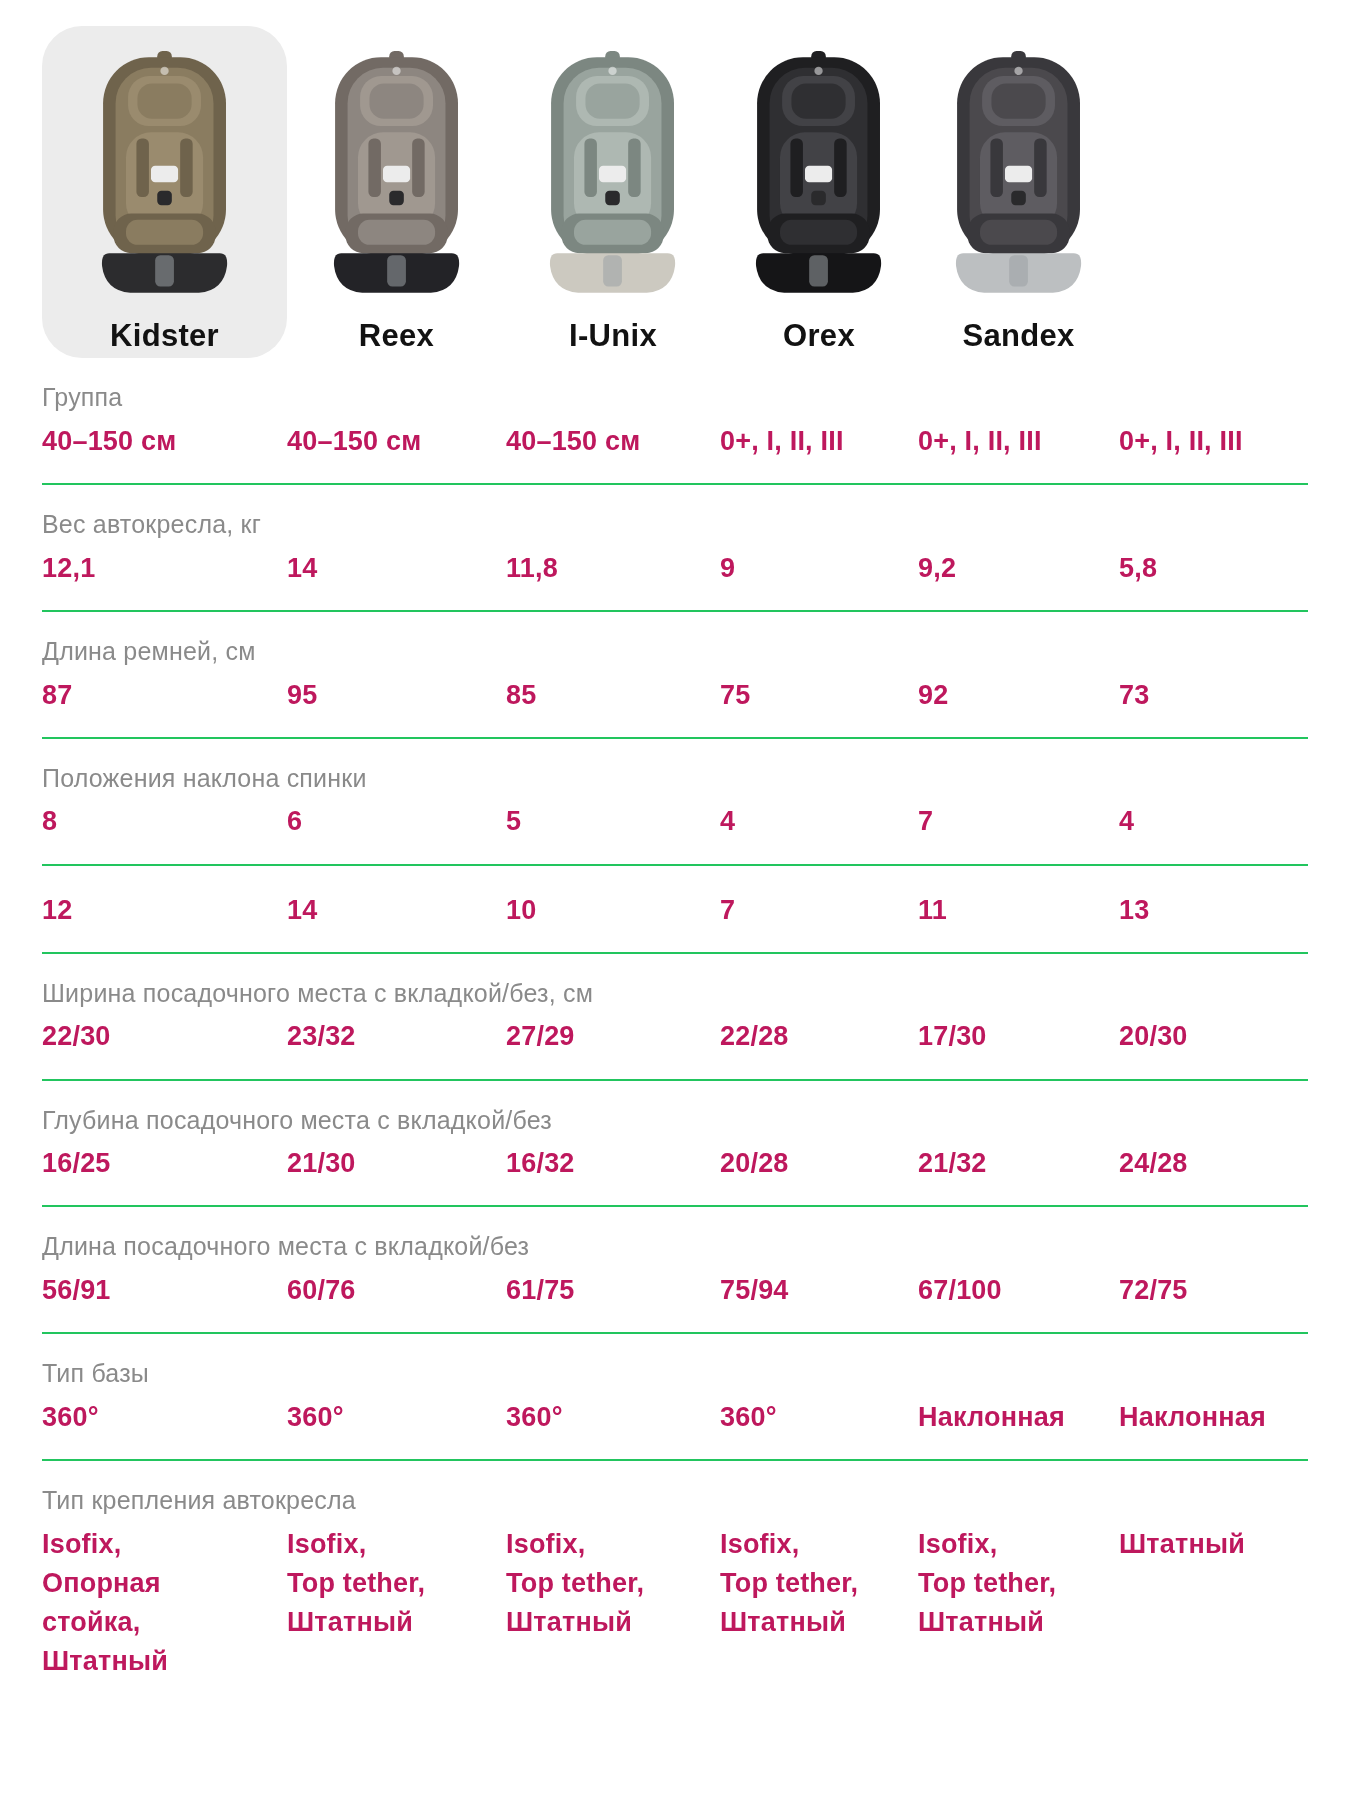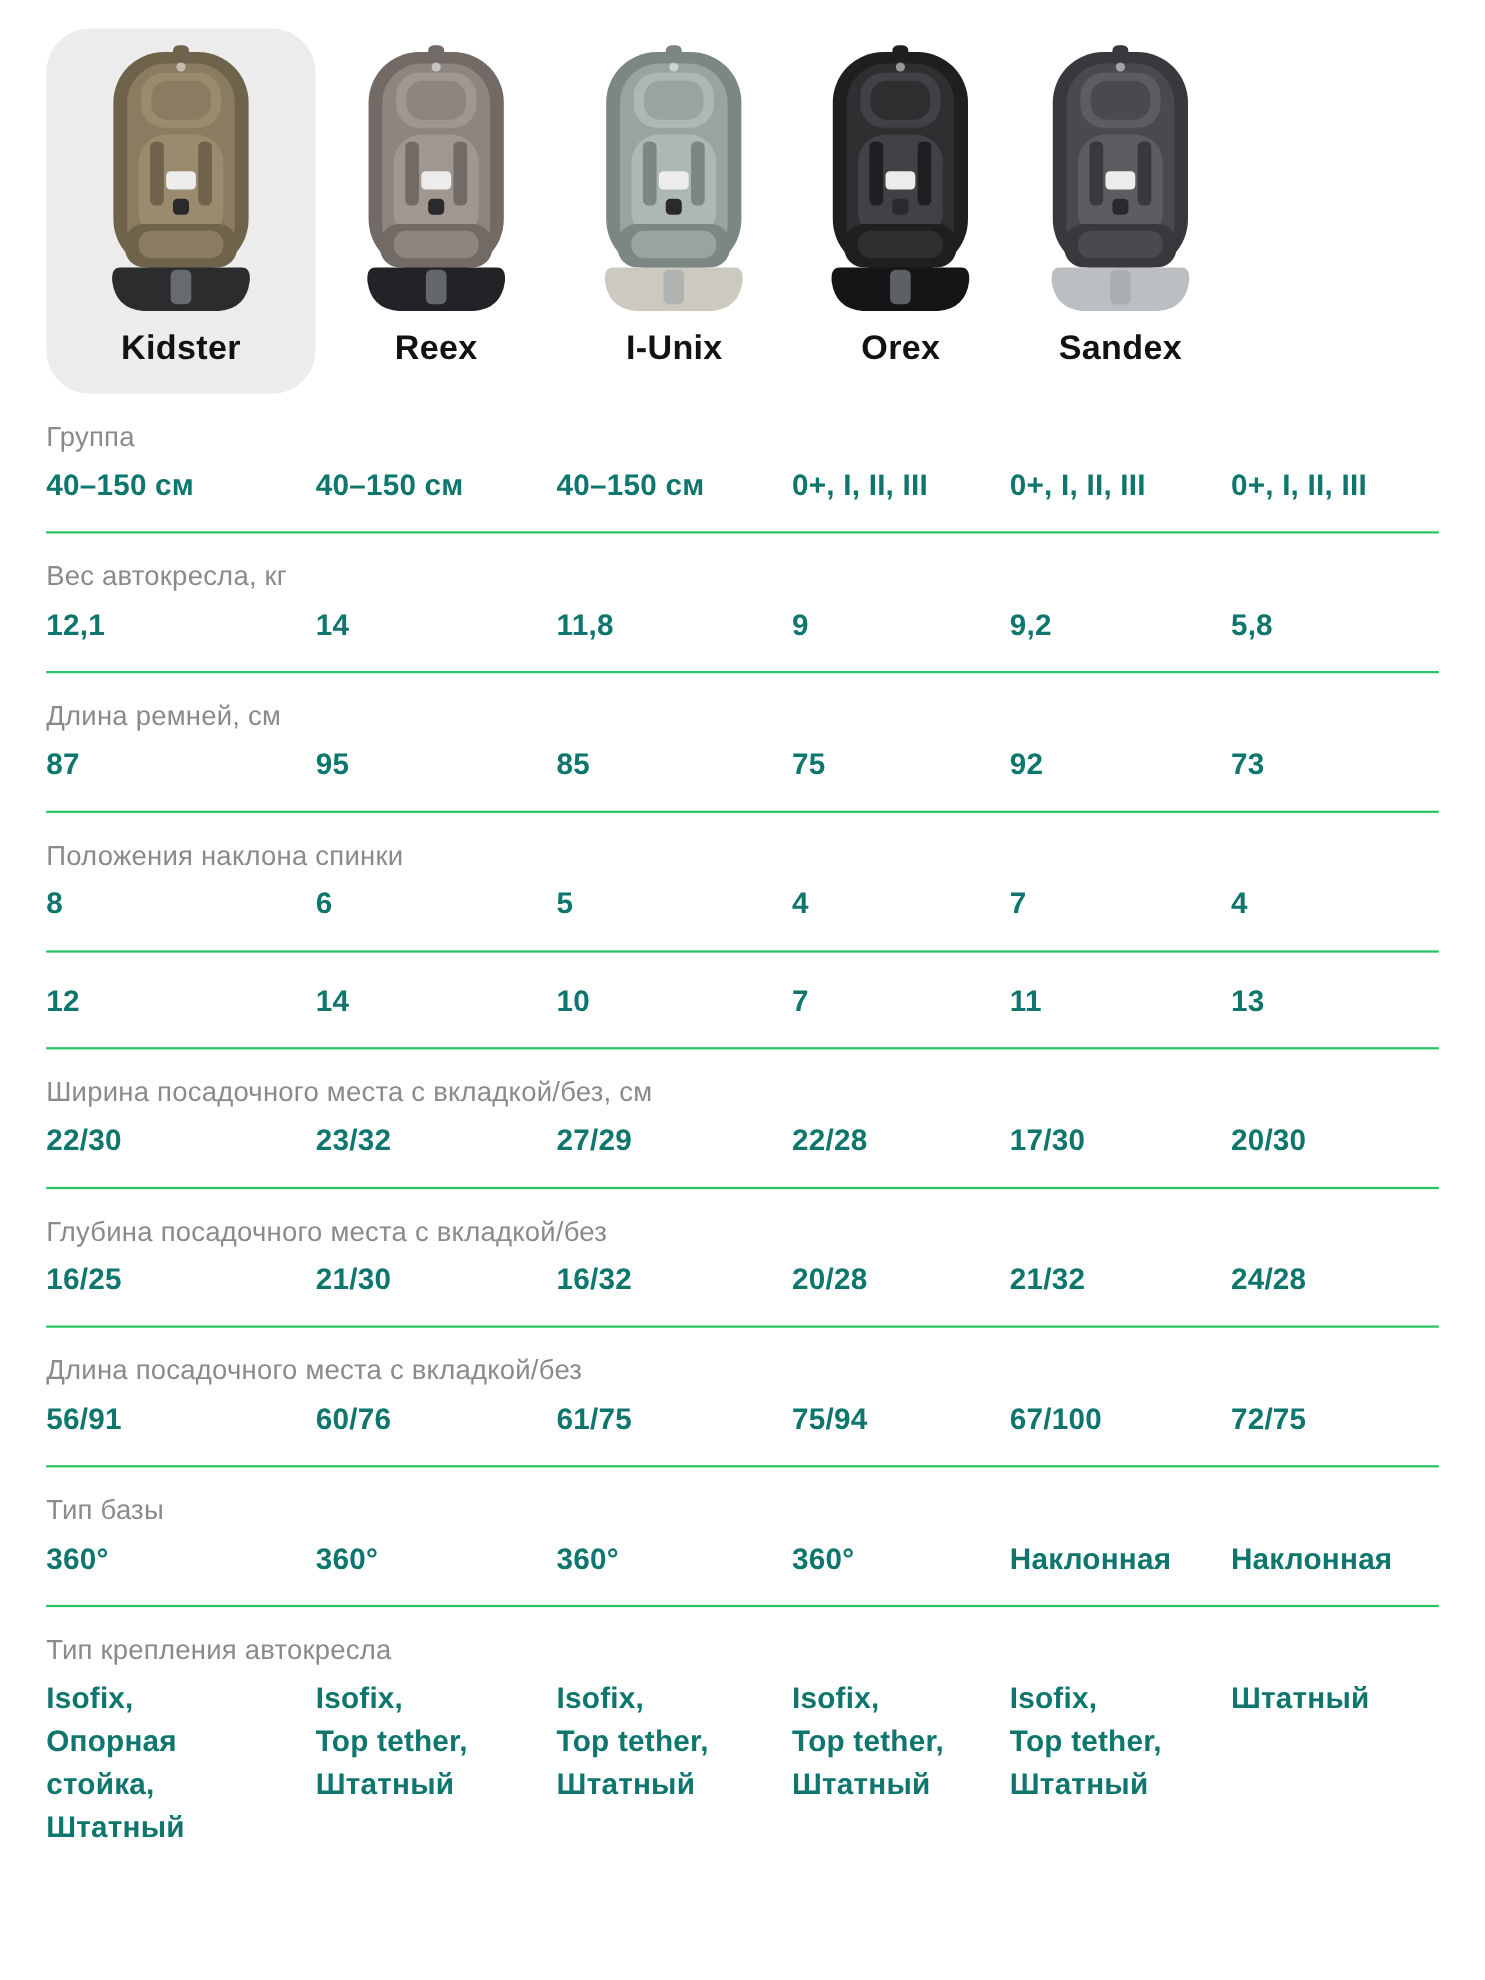--- a/index.html
+++ b/index.html
@@ -9,39 +9,39 @@
     color:#1b1b1b;overflow:hidden;
   }
   .wrap{padding:0 42px;}
   .grid6{display:grid;grid-template-columns:245px 219px 214px 198px 201px 1fr;}
 
   
   .header{margin-top:26px;height:332px;}
   .product-cell{
     border-radius:40px;
     display:flex;flex-direction:column;align-items:center;justify-content:flex-end;
-    padding-bottom:24px;cursor:pointer;
+    padding-bottom:4px;cursor:pointer;
   }
   .product-cell.selected{background:#ececec;}
   .seat-img{flex:1;display:flex;align-items:center;justify-content:center;width:100%;padding-top:12px;}
   .seat-img svg{height:250px;width:auto;display:block;}
   .product-name{
     font-size:31px;font-weight:700;color:#121212;letter-spacing:.3px;
     line-height:1.2;margin-top:6px;
   }
 
   
   .spec-row{border-bottom:2px solid #22c55e;padding:25px 0 22px;}
   .spec-row.last{border-bottom:none;}
   .spec-label{
     font-size:25px;color:#8a8a8a;line-height:1.15;margin-bottom:10px;
     letter-spacing:.2px;
   }
   .spec-value{
-    font-size:27px;font-weight:700;color:#0f766e;line-height:1.45;
+    font-size:27px;font-weight:700;color:#be185d;line-height:1.45;
     white-space:pre-line;padding-right:12px;letter-spacing:.2px;
   }
 </style>
 </head>
 <body>
 
 <svg style="position:absolute;width:0;height:0" aria-hidden="true">
   <defs>
     <g id="seat-shape">
       <rect x="78" y="2" width="14" height="12" rx="5" fill="var(--dark)"></rect>

